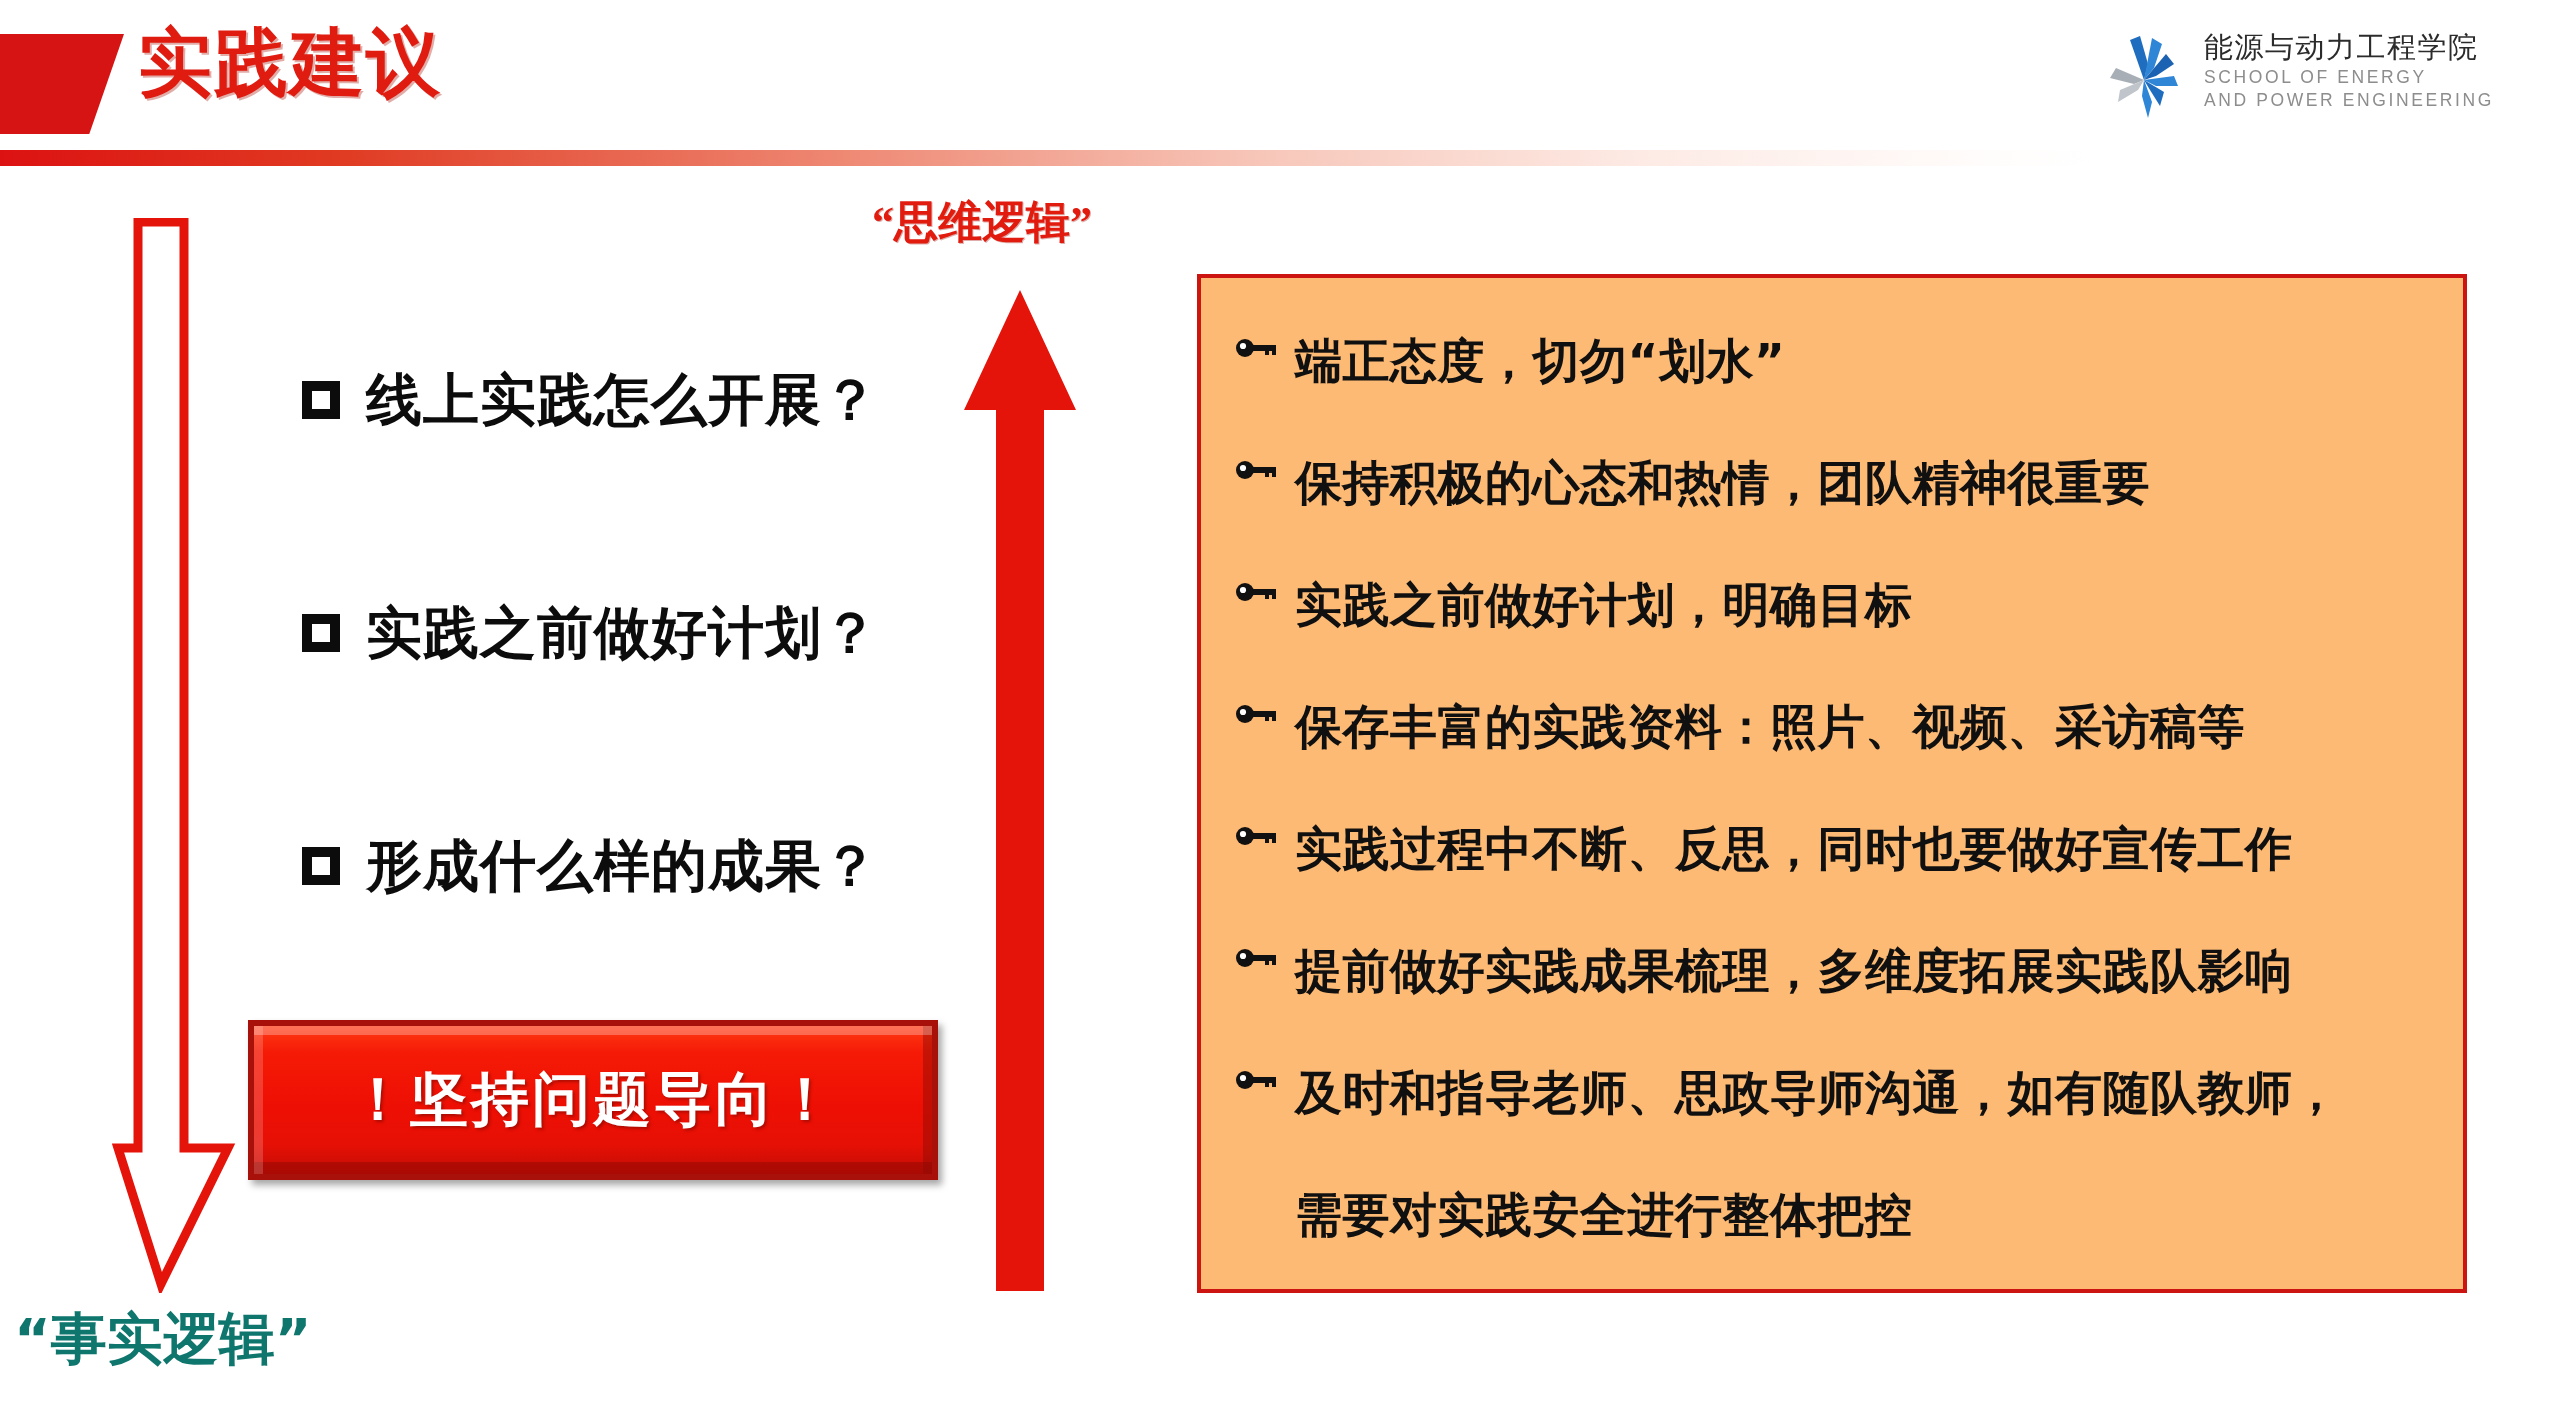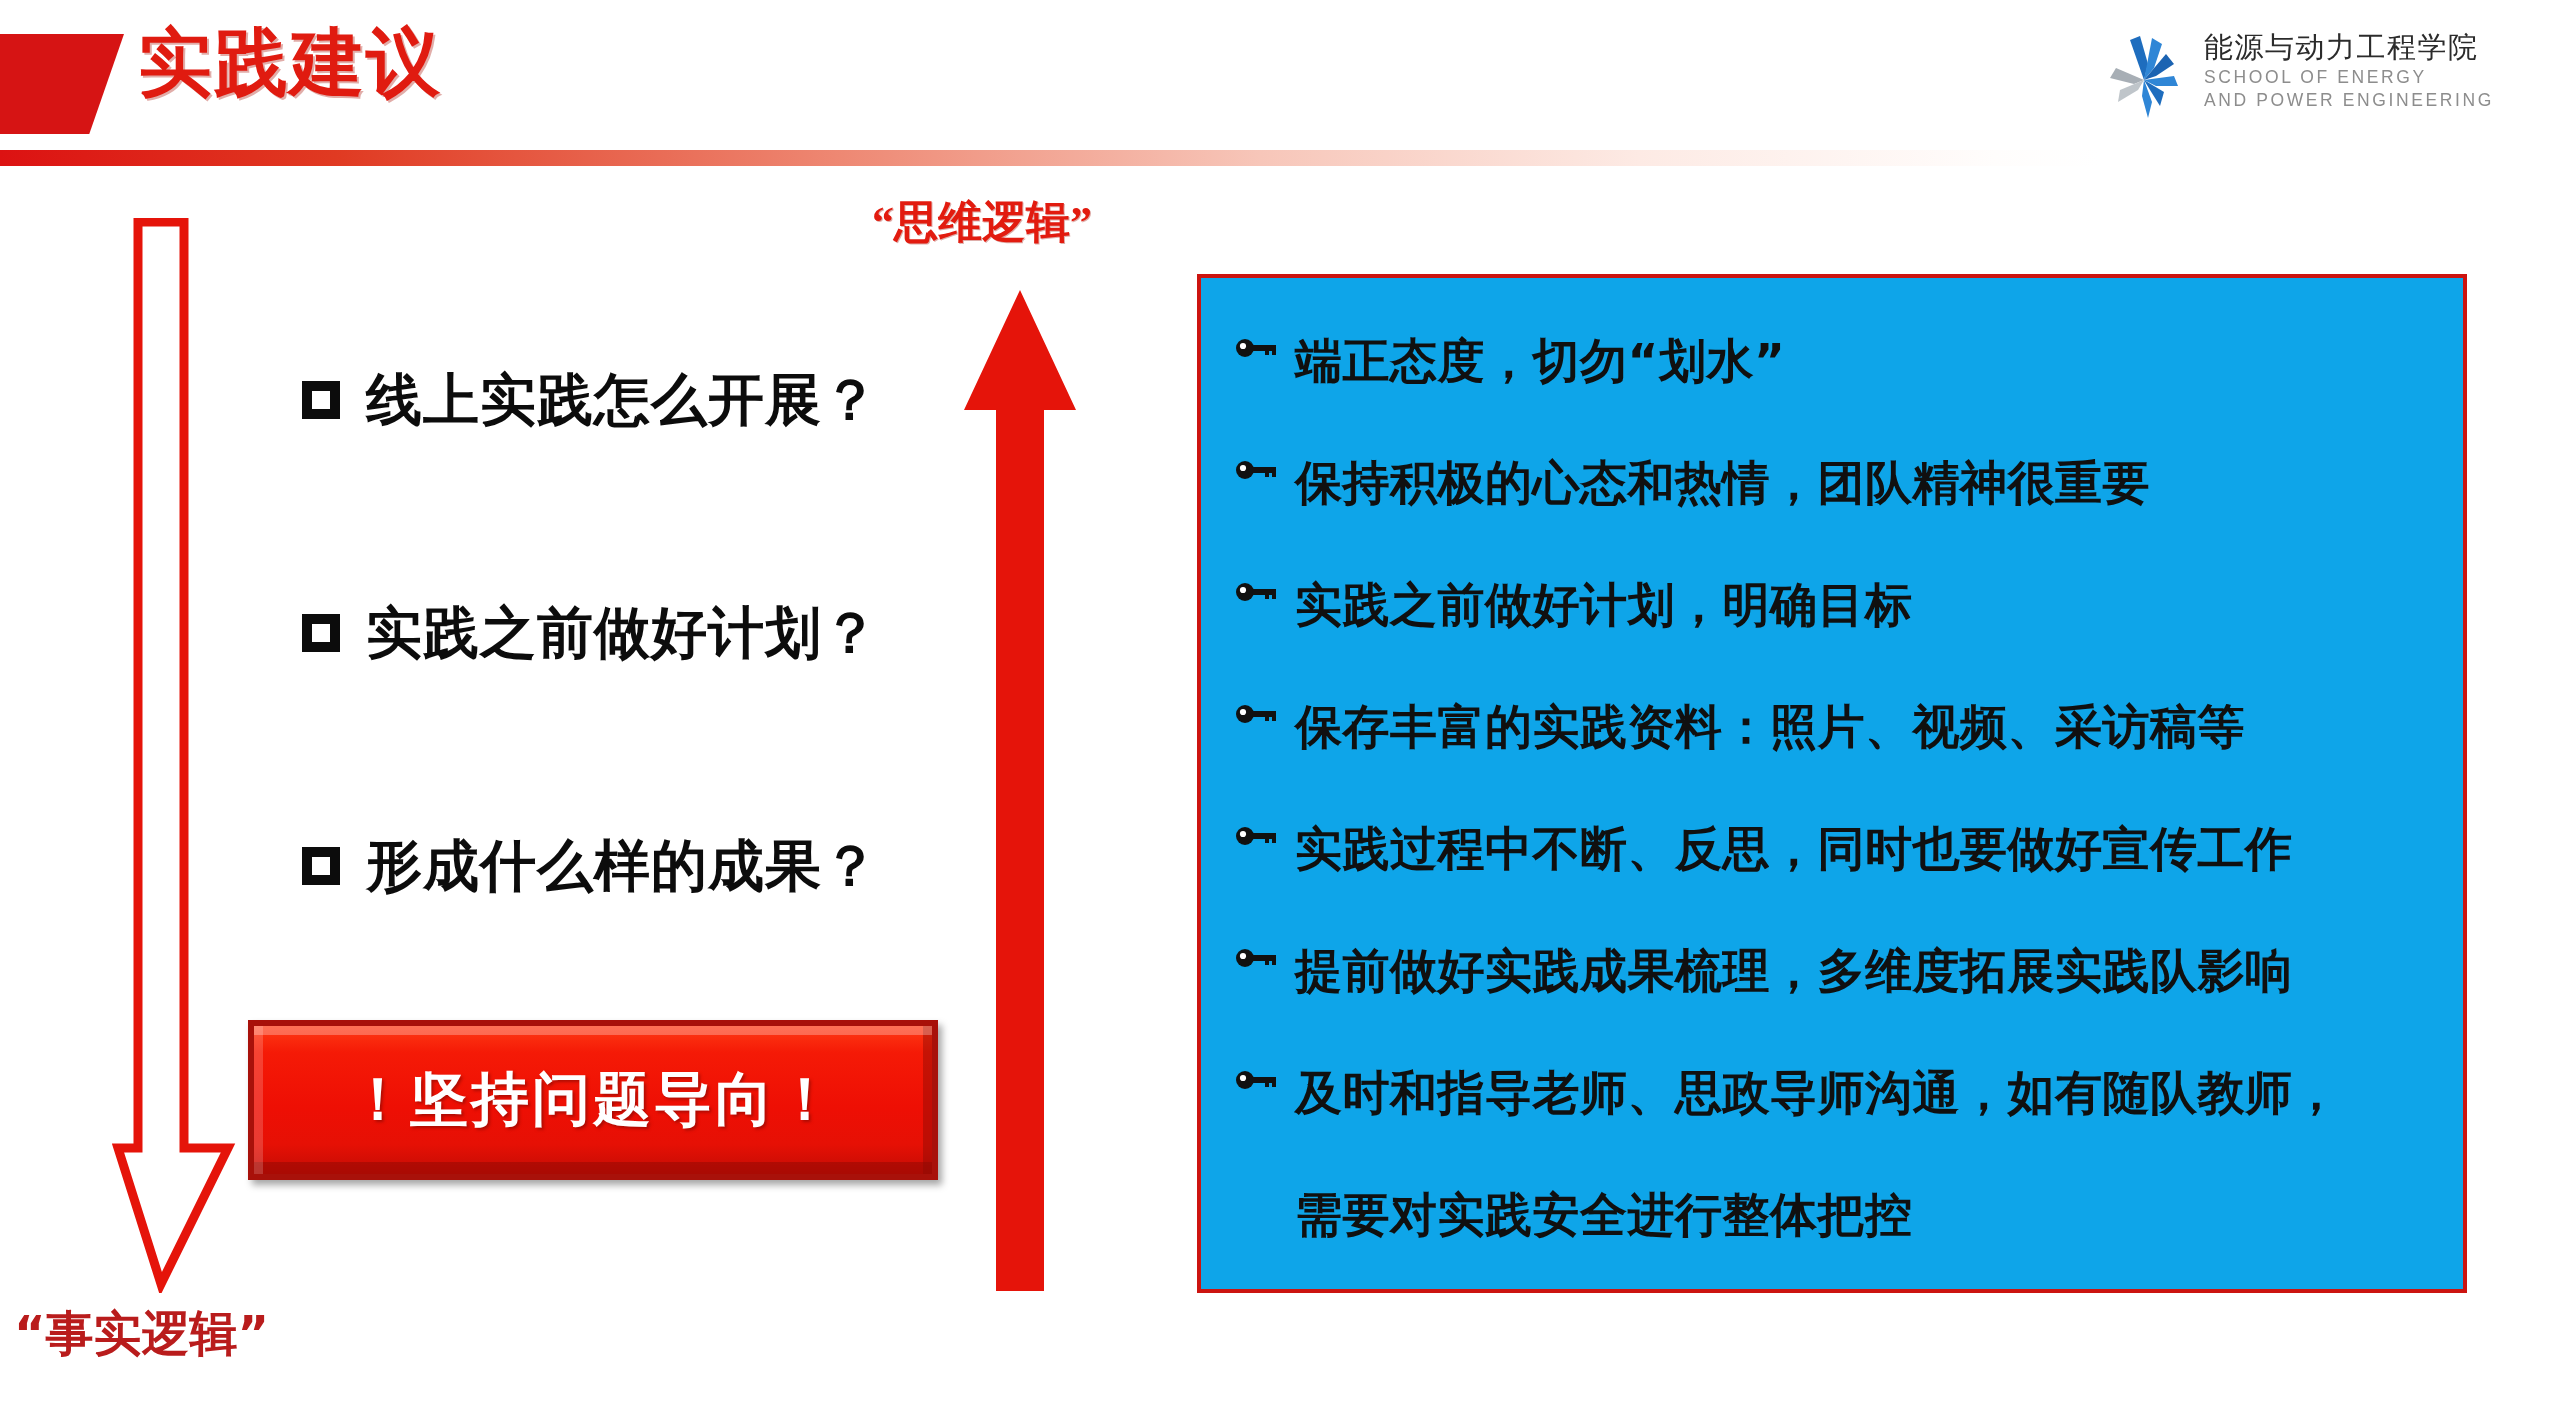--- a/index.html
+++ b/index.html
@@ -91,22 +91,22 @@
   #fact-arrow {
     position: absolute;
     left: 110px; top: 48px;
     width: 130px; height: 1075px;
   }
   #fact-label {
     position: absolute;
     left: 14px; top: 1132px;
     font-family: "DejaVu Sans", "Liberation Sans", sans-serif;
     font-weight: bold;
-    font-size: 48px;
-    color: #b91c1c;
+    font-size: 56px;
+    color: #0f766e;
     white-space: nowrap;
   }
 
   .q-item {
     position: absolute;
     left: 258px;
     display: flex;
     align-items: center;
     white-space: nowrap;
     padding-left: 44px;
@@ -176,21 +176,21 @@
     white-space: nowrap;
   }
 
   
   #advice-box {
     position: absolute;
     left: 1197px; top: 274px;
     width: 1270px; height: 1019px;
     border: 4px solid #CC1410;
     box-sizing: border-box;
-    background: #0ea5e9;
+    background: #fdba74;
     padding: 22px 0 0 0;
   }
   .advice-row {
     display: flex;
     align-items: flex-start;
     margin: 0 0 0 34px;
     height: 122px;
   }
   .advice-row.tall { height: 244px; }
   .key-icon {

